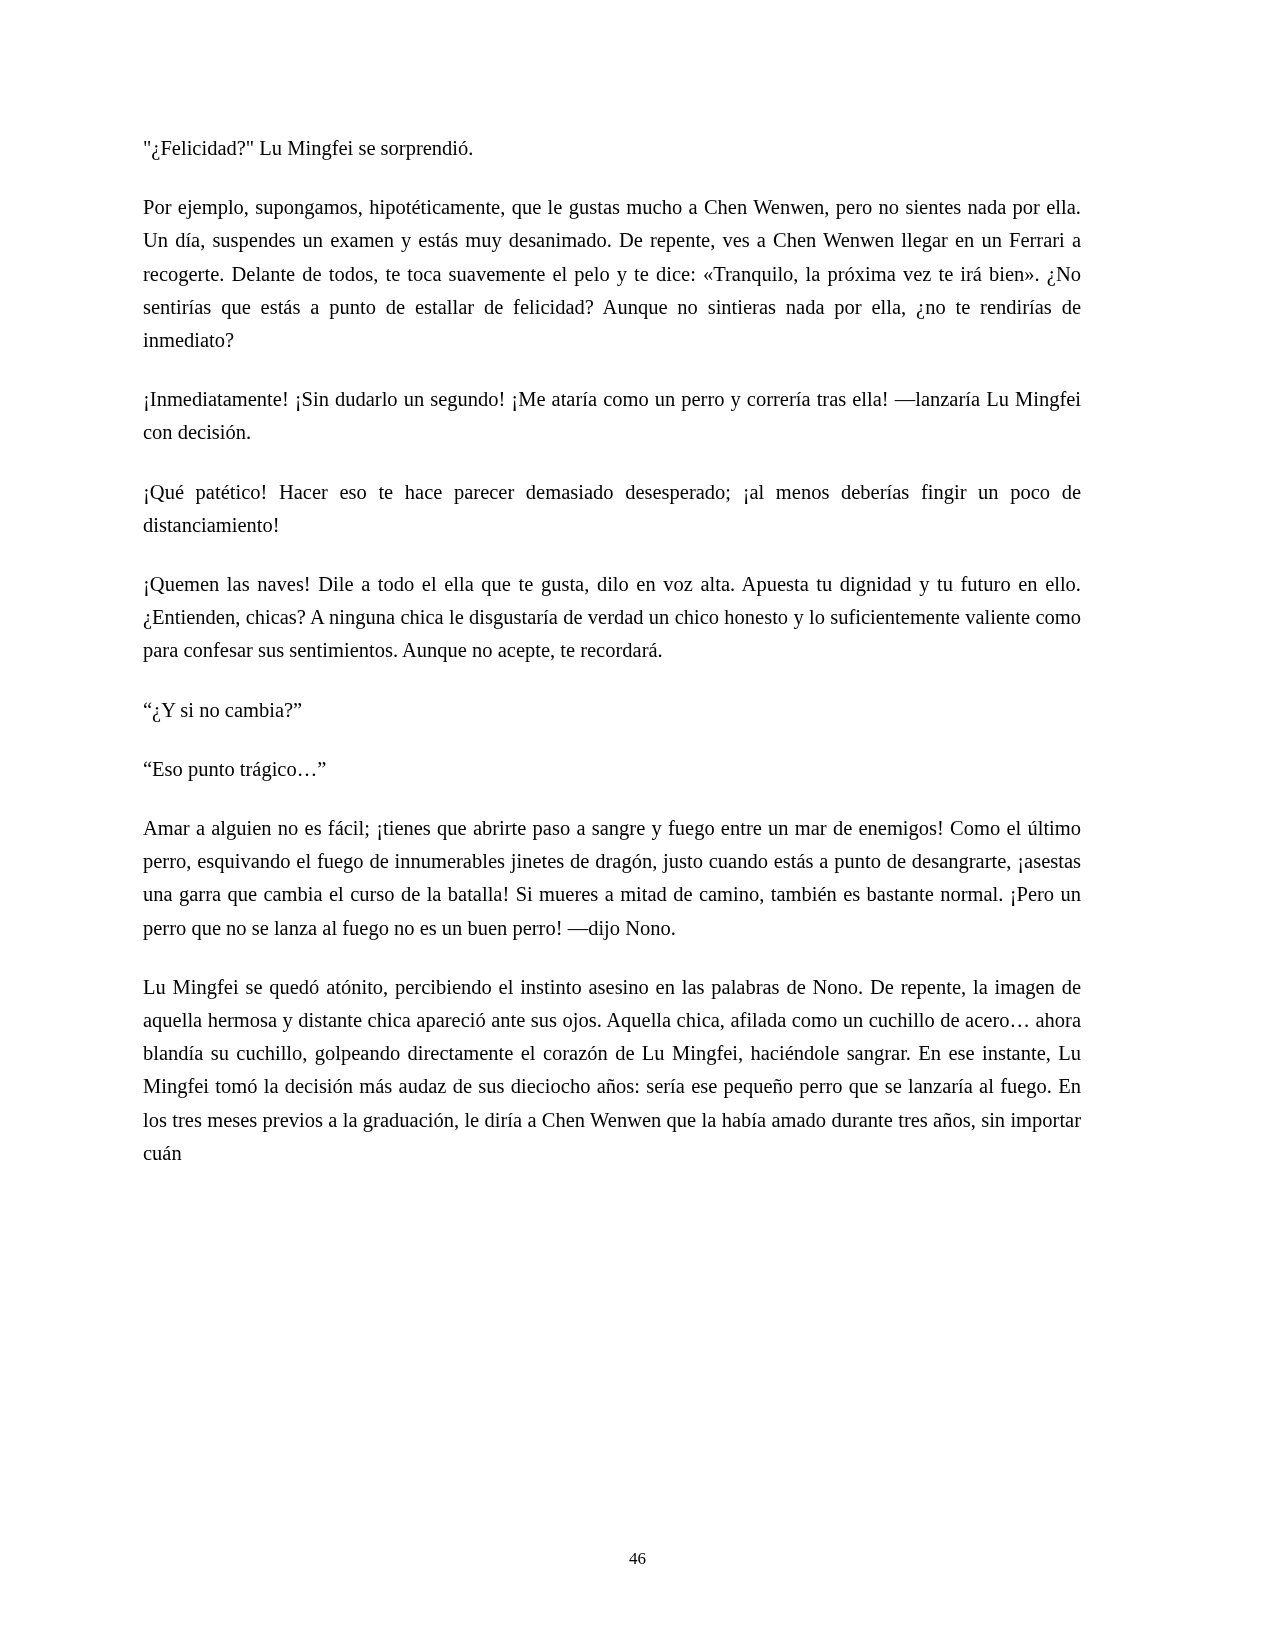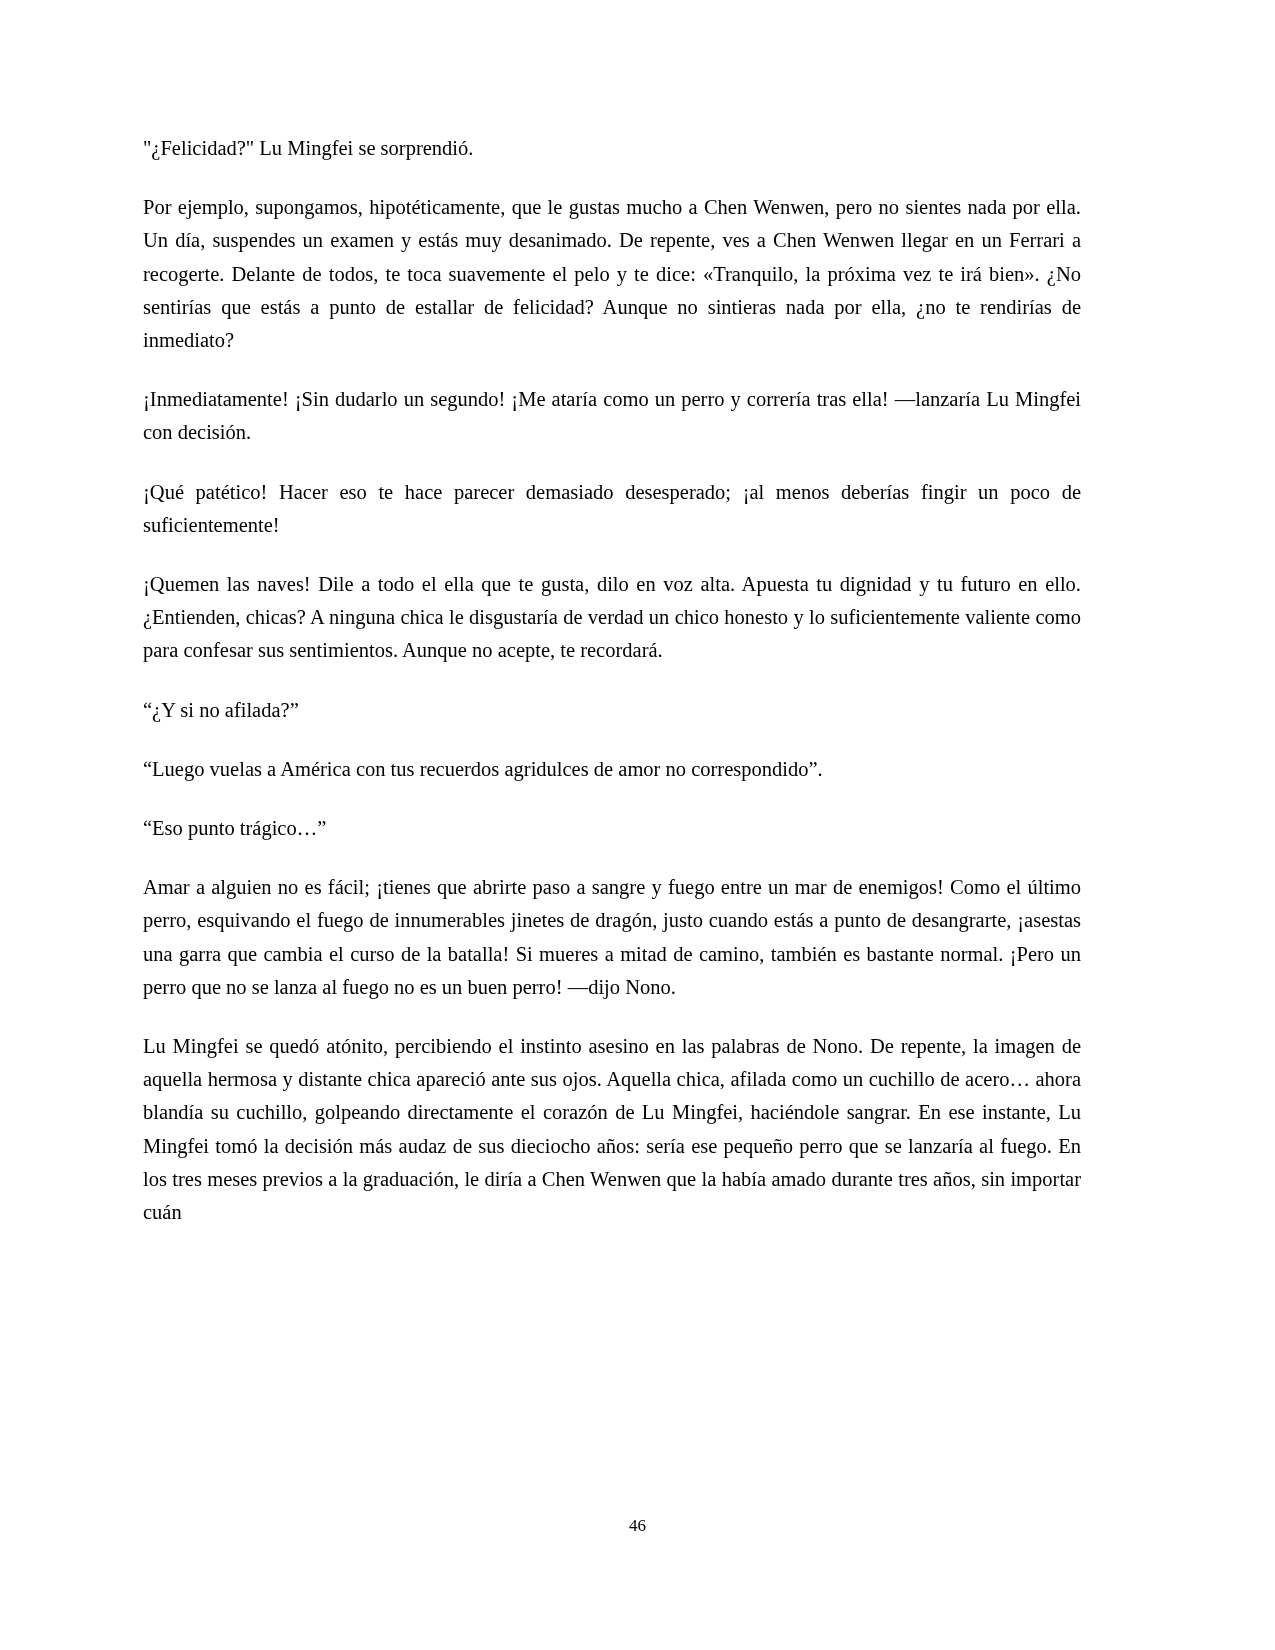--- a/index.html
+++ b/index.html
@@ -34,36 +34,35 @@
     margin: 0 0 26px 0;
     hyphens: none;
   }
   .para:last-child {
     margin-bottom: 0;
   }
   .folio {
     position: absolute;
     left: 0;
     right: 0;
-    top: 1516px;
+    top: 1549px;
     text-align: center;
     font-size: 17px;
     font-family: "Liberation Serif", "DejaVu Serif", serif;
   }
 </style>
 </head>
 <body>
 
 <div class="page">
   <div class="content">
     <p class="para">"¿Felicidad?" Lu Mingfei se sorprendió.</p>
     <p class="para">Por ejemplo, supongamos, hipotéticamente, que le gustas mucho a Chen Wenwen, pero no sientes nada por ella. Un día, suspendes un examen y estás muy desanimado. De repente, ves a Chen Wenwen llegar en un Ferrari a recogerte. Delante de todos, te toca suavemente el pelo y te dice: «Tranquilo, la próxima vez te irá bien». ¿No sentirías que estás a punto de estallar de felicidad? Aunque no sintieras nada por ella, ¿no te rendirías de inmediato?</p>
     <p class="para">¡Inmediatamente! ¡Sin dudarlo un segundo! ¡Me ataría como un perro y correría tras ella! —lanzaría Lu Mingfei con decisión.</p>
-    <p class="para">¡Qué patético! Hacer eso te hace parecer demasiado desesperado; ¡al menos deberías fingir un poco de suficientemente!</p>
+    <p class="para">¡Qué patético! Hacer eso te hace parecer demasiado desesperado; ¡al menos deberías fingir un poco de distanciamiento!</p>
     <p class="para">¡Quemen las naves! Dile a todo el ella que te gusta, dilo en voz alta. Apuesta tu dignidad y tu futuro en ello. ¿Entienden, chicas? A ninguna chica le disgustaría de verdad un chico honesto y lo suficientemente valiente como para confesar sus sentimientos. Aunque no acepte, te recordará.</p>
-    <p class="para">“¿Y si no afilada?”</p>
-    <p class="para">“Luego vuelas a América con tus recuerdos agridulces de amor no correspondido”.</p>
+    <p class="para">“¿Y si no cambia?”</p>
     <p class="para">“Eso punto trágico…”</p>
     <p class="para">Amar a alguien no es fácil; ¡tienes que abrirte paso a sangre y fuego entre un mar de enemigos! Como el último perro, esquivando el fuego de innumerables jinetes de dragón, justo cuando estás a punto de desangrarte, ¡asestas una garra que cambia el curso de la batalla! Si mueres a mitad de camino, también es bastante normal. ¡Pero un perro que no se lanza al fuego no es un buen perro! —dijo Nono.</p>
     <p class="para">Lu Mingfei se quedó atónito, percibiendo el instinto asesino en las palabras de Nono. De repente, la imagen de aquella hermosa y distante chica apareció ante sus ojos. Aquella chica, afilada como un cuchillo de acero… ahora blandía su cuchillo, golpeando directamente el corazón de Lu Mingfei, haciéndole sangrar. En ese instante, Lu Mingfei tomó la decisión más audaz de sus dieciocho años: sería ese pequeño perro que se lanzaría al fuego. En los tres meses previos a la graduación, le diría a Chen Wenwen que la había amado durante tres años, sin importar cuán</p>
   </div>
   <div class="folio">46</div>
 </div>
 
 </body></html>

